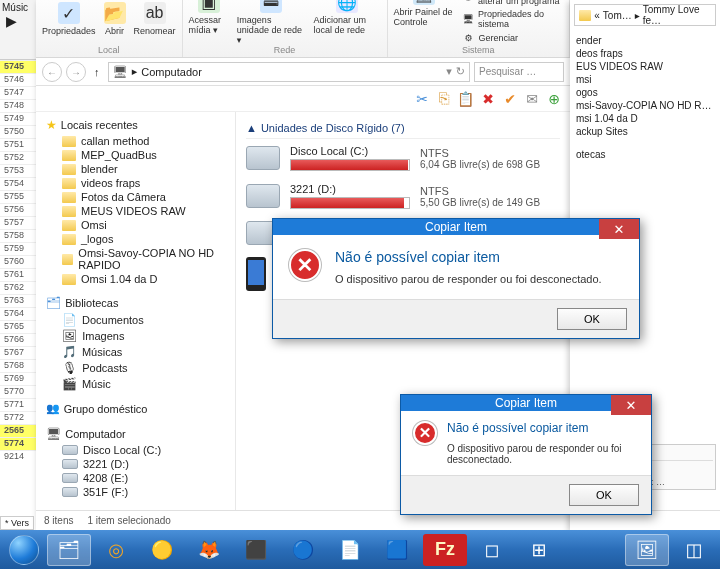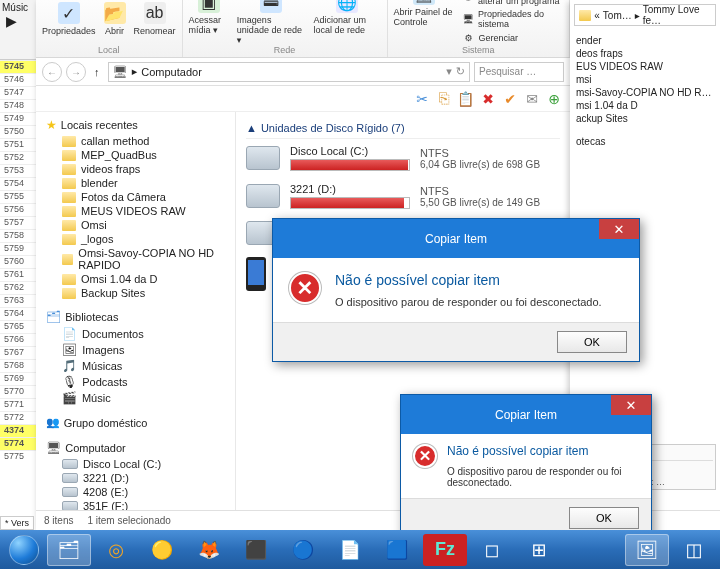--- a/index.html
+++ b/index.html
@@ -63,21 +63,21 @@
 
 .explorer2 { position: absolute; right: 0; top: 0; width: 150px; height: 530px; background: #fff; z-index: 2; box-shadow: -2px 2px 6px rgba(0,0,0,.2); }
 .e2-addr { height: 22px; border: 1px solid #ccc; margin: 4px; font-size: 10px; display: flex; align-items: center; padding: 0 4px; gap: 3px; }
 .e2-body { padding: 4px; }
 .e2-item { font-size: 10px; padding: 1px 2px; white-space: nowrap; overflow: hidden; text-overflow: ellipsis; }
 .e2-panel { position: absolute; bottom: 40px; right: 4px; width: 140px; border: 1px solid #ccc; font-size: 9px; color: #555; padding: 2px; background: #fafafa; }
 .e2-status { position: absolute; bottom: 0; height: 20px; border-top: 1px solid #e0e0e0; font-size: 9px; color: #555; display: flex; gap: 10px; padding: 2px 4px; width: 100%; }
 
 
 .dialog { position: absolute; background: #fff; border: 1px solid #0c5aa6; box-shadow: 3px 3px 10px rgba(0,0,0,.4); z-index: 10; }
-.dlg-title { height: 39px; background: #1e7bd8; color: #fff; display: flex; align-items: center; justify-content: center; position: relative; font-size: 12px; text-align: center; }
+.dlg-title { height: 16px; background: #1e7bd8; color: #fff; display: flex; align-items: center; justify-content: center; position: relative; font-size: 12px; text-align: center; }
 .dlg-close { position: absolute; right: 0; top: 0; width: 40px; height: 20px; background: #c84040; color: #fff; display: flex; align-items: center; justify-content: center; font-size: 13px; }
 .dlg-body { padding: 14px 16px; display: flex; gap: 14px; background: #fff; }
 .dlg-err-ico { width: 32px; height: 32px; border-radius: 50%; background: #d82c2c; display: flex; align-items: center; justify-content: center; color: #fff; font-size: 20px; font-weight: bold; flex-shrink: 0; border: 2px solid #fff; box-shadow: 0 0 0 1px #bbb; }
 .dlg-head { color: #0b5aa0; font-size: 14px; margin-bottom: 8px; }
 .dlg-msg { font-size: 11px; color: #333; }
 .dlg-btns { background: #f0f0f0; border-top: 1px solid #dcdcdc; padding: 8px 12px; display: flex; justify-content: flex-end; }
 .dlg-ok { min-width: 70px; height: 22px; border: 1px solid #888; background: linear-gradient(#fdfdfd,#e8e8e8); font-size: 11px; cursor: pointer; }
 .d1 { left: 272px; top: 218px; width: 368px; }
 .d2 { left: 400px; top: 394px; width: 252px; }
 .d2 .dlg-head { font-size: 12px; }
@@ -122,23 +122,23 @@
       <div class="sheet-row">5763</div>
       <div class="sheet-row">5764</div>
       <div class="sheet-row">5765</div>
       <div class="sheet-row">5766</div>
       <div class="sheet-row">5767</div>
       <div class="sheet-row">5768</div>
       <div class="sheet-row">5769</div>
       <div class="sheet-row">5770</div>
       <div class="sheet-row">5771</div>
       <div class="sheet-row">5772</div>
-      <div class="sheet-row y">4374</div>
+      <div class="sheet-row y">2565</div>
       <div class="sheet-row y">5774</div>
-      <div class="sheet-row">5775</div>
+      <div class="sheet-row">9214</div>
     </div>
   <div class="sheet-tab">* Vers</div>
 </div>
 
 <div class="explorer">
   <div class="ribbon">
     <div class="ribbon-group">
       <div class="ribbon-btns">
         <div class="rb-btn">
             <div class="rb-ico" style="background:#cfe6ff">✓</div>
@@ -226,28 +226,28 @@
             <div class="tree-item">
               <span class="folder-ico"></span>
               <span>callan method</span>
             </div>
             <div class="tree-item">
               <span class="folder-ico"></span>
               <span>MEP_QuadBus</span>
             </div>
             <div class="tree-item">
               <span class="folder-ico"></span>
+              <span>blender</span>
+            </div>
+            <div class="tree-item">
+              <span class="folder-ico"></span>
               <span>videos fraps</span>
             </div>
             <div class="tree-item">
               <span class="folder-ico"></span>
-              <span>blender</span>
-            </div>
-            <div class="tree-item">
-              <span class="folder-ico"></span>
               <span>Fotos da Câmera</span>
             </div>
             <div class="tree-item">
               <span class="folder-ico"></span>
               <span>MEUS VIDEOS RAW</span>
             </div>
             <div class="tree-item">
               <span class="folder-ico"></span>
               <span>Omsi</span>
             </div>
@@ -255,24 +255,20 @@
               <span class="folder-ico"></span>
               <span>_logos</span>
             </div>
             <div class="tree-item">
               <span class="folder-ico"></span>
               <span>Omsi-Savoy-COPIA NO HD RAPIDO</span>
             </div>
             <div class="tree-item">
               <span class="folder-ico"></span>
               <span>Omsi 1.04 da D</span>
-            </div>
-            <div class="tree-item">
-              <span class="folder-ico"></span>
-              <span>Backup Sites</span>
             </div>
           </div>
       </div>
       <div class="tree-group">
         <div class="tree-head">
             <span class="lib-ico" style="color:#4a90d9">🗂</span>
             <span>Bibliotecas</span>
           </div>
         <div id="tree-lib">
             <div class="tree-item">
@@ -385,20 +381,21 @@
   </div>
 </div>
 
 <div class="explorer2">
   <div class="e2-addr"><span class="folder-ico"></span>« <span>Tom…</span> ▸ <span>Tommy Love fe…</span></div>
   <div class="e2-body" id="e2-body">
       <div class="e2-item">ender</div>
       <div class="e2-item">deos fraps</div>
       <div class="e2-item">EUS VIDEOS RAW</div>
       <div class="e2-item">msi</div>
+      <div class="e2-item">ogos</div>
       <div class="e2-item">msi-Savoy-COPIA NO HD RAPIDO</div>
       <div class="e2-item">msi 1.04 da D</div>
       <div class="e2-item">ackup Sites</div>
       <div style="height: 10px;"></div>
       <div class="e2-item">otecas</div>
     </div>
   <div class="e2-panel">
     <div><span>68,9 MB</span> &nbsp; <span>Estado</span></div>
     <div style="border-top:1px solid #ddd;margin-top:3px;padding-top:2px;display:flex;gap:4px;align-items:center">
         <span class="comp-ico">🖥</span>
@@ -448,19 +445,19 @@
       <div class="orb"></div>
     </div>
   <div class="tb-item active">🗂</div>
   <div class="tb-item" style="color:#f5a623">◎</div>
   <div class="tb-item">🟡</div>
   <div class="tb-item">🦊</div>
   <div class="tb-item">⬛</div>
   <div class="tb-item">🔵</div>
   <div class="tb-item">📄</div>
   <div class="tb-item">🟦</div>
-  <div class="tb-item" style="background:#c22;color:#5eead4;font-weight:bold">Fz</div>
+  <div class="tb-item" style="background:#c22;color:#fef9c3;font-weight:bold">Fz</div>
   <div class="tb-item">◻</div>
   <div class="tb-item">⊞</div>
   <div style="flex:1"></div>
   <div class="tb-item active">🖼</div>
   <div class="tb-item">◫</div>
 </div>
 
 </body></html>

